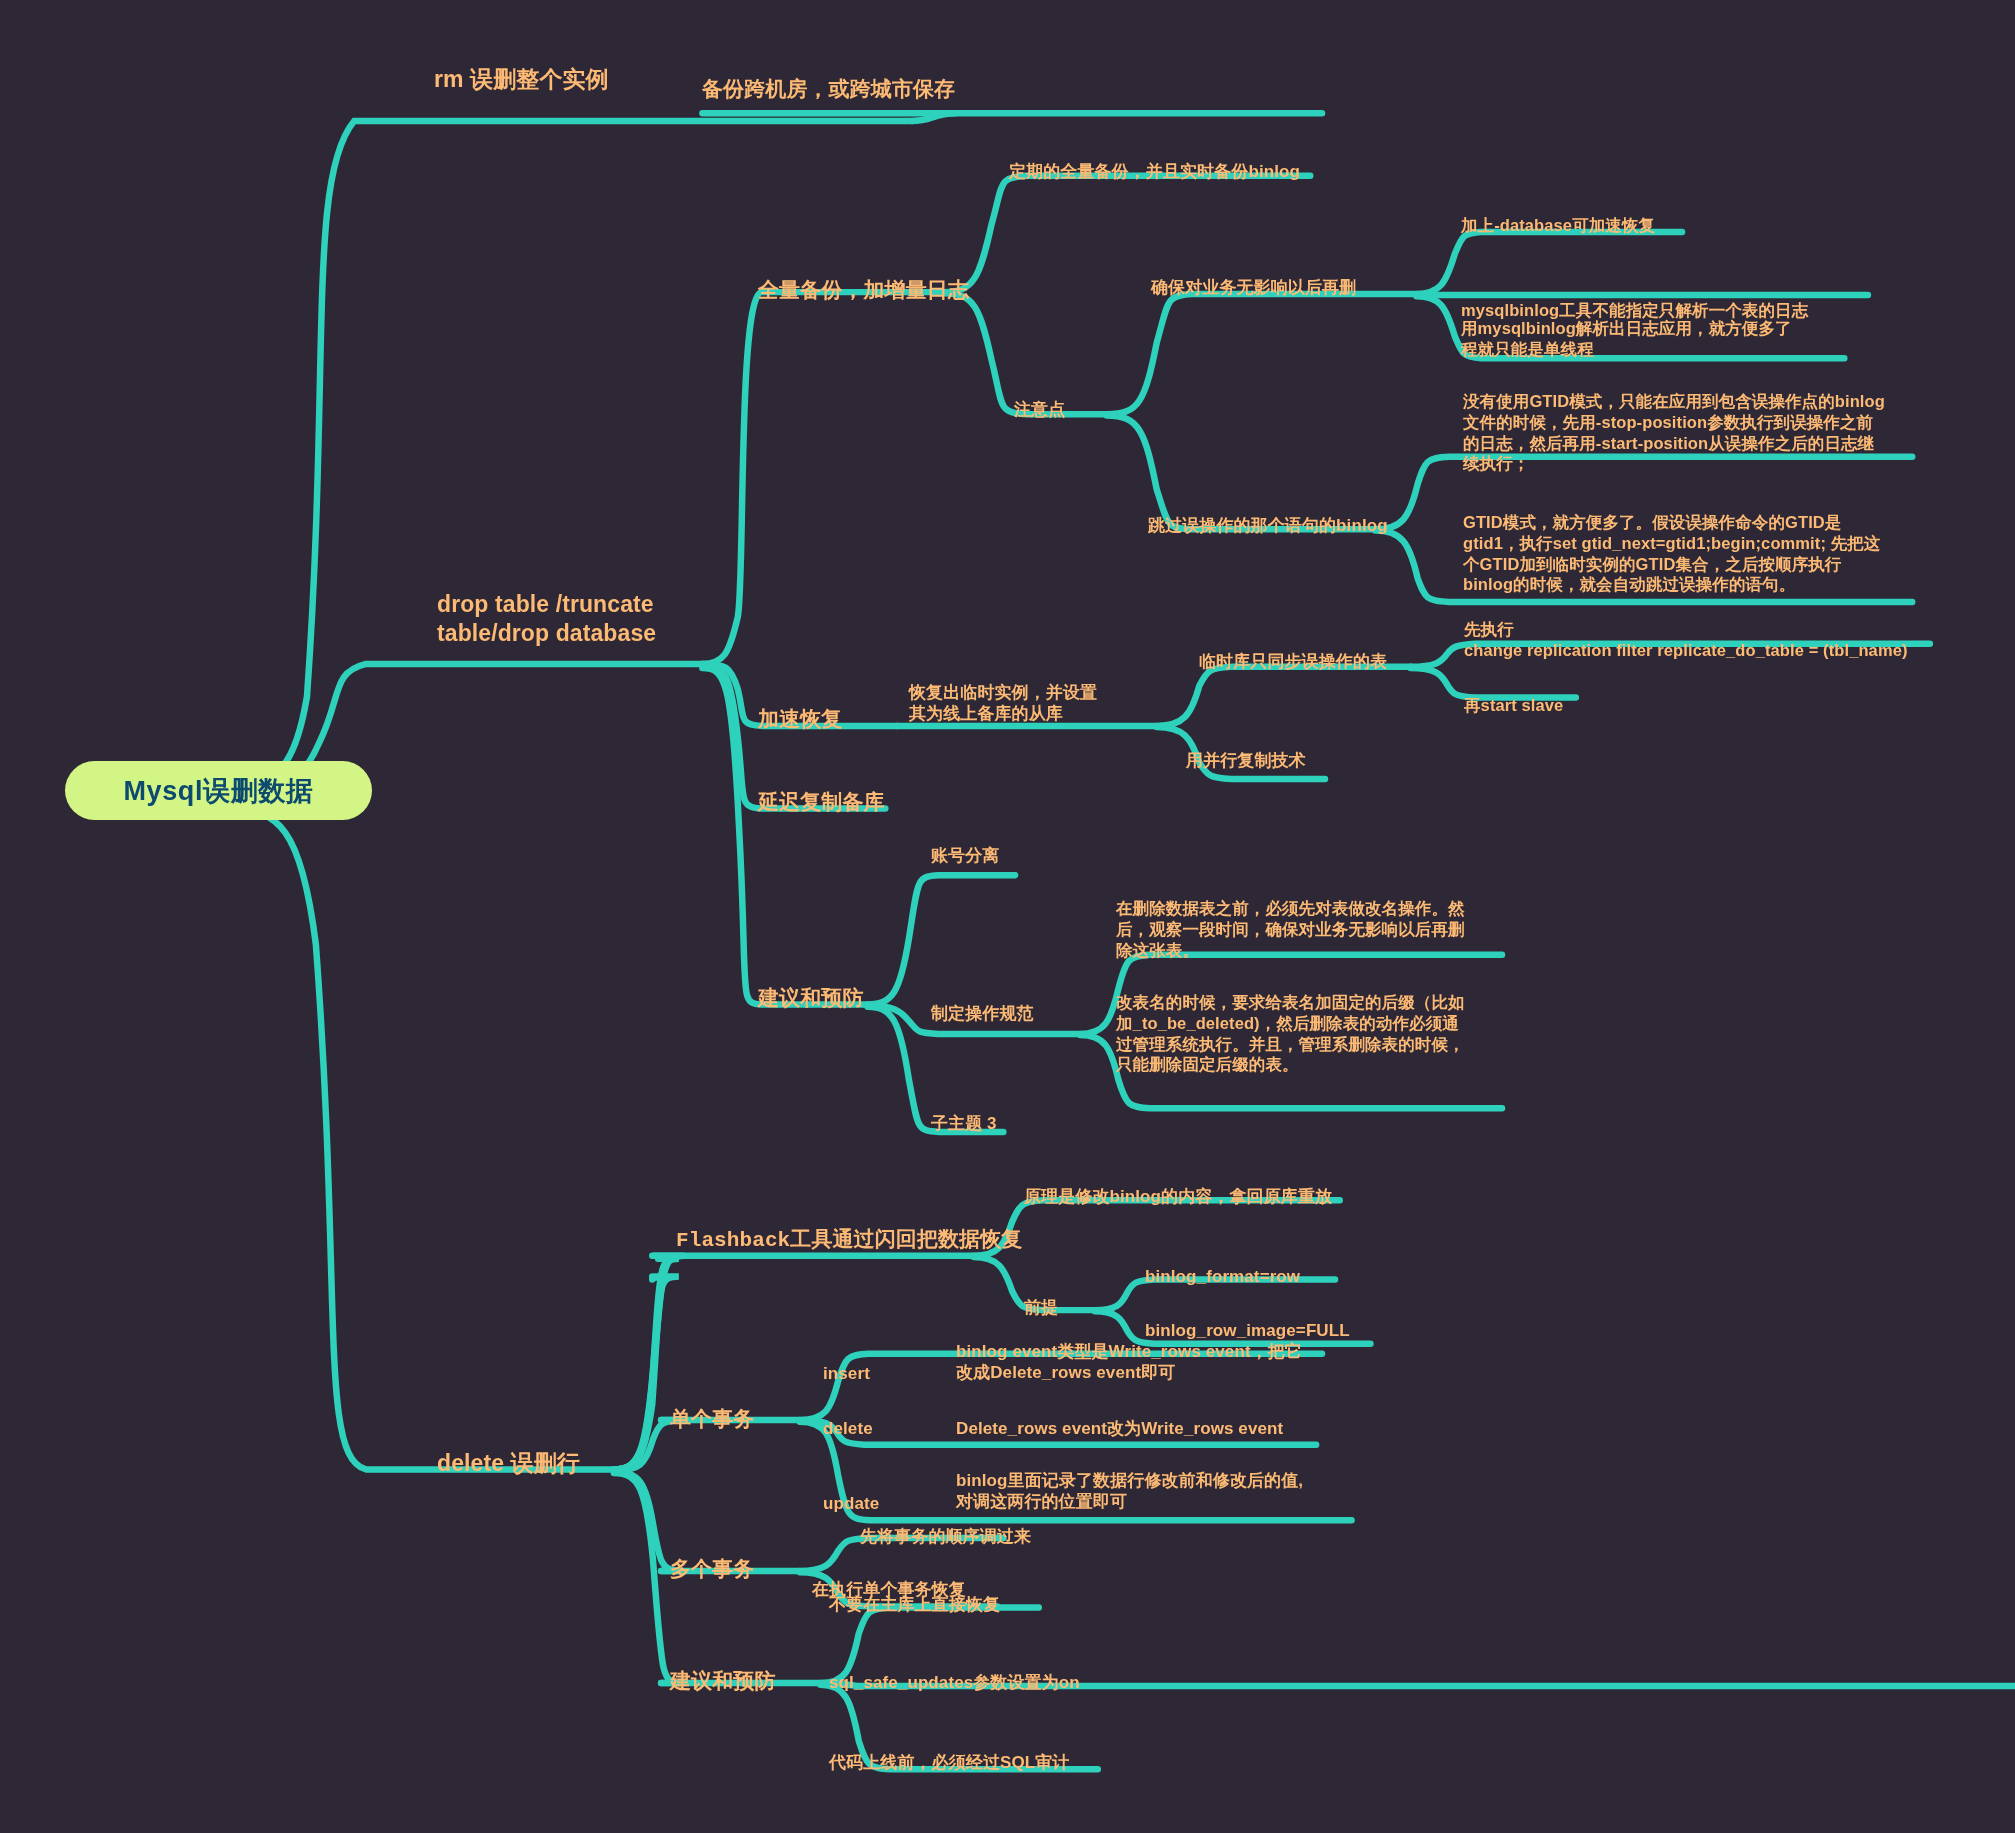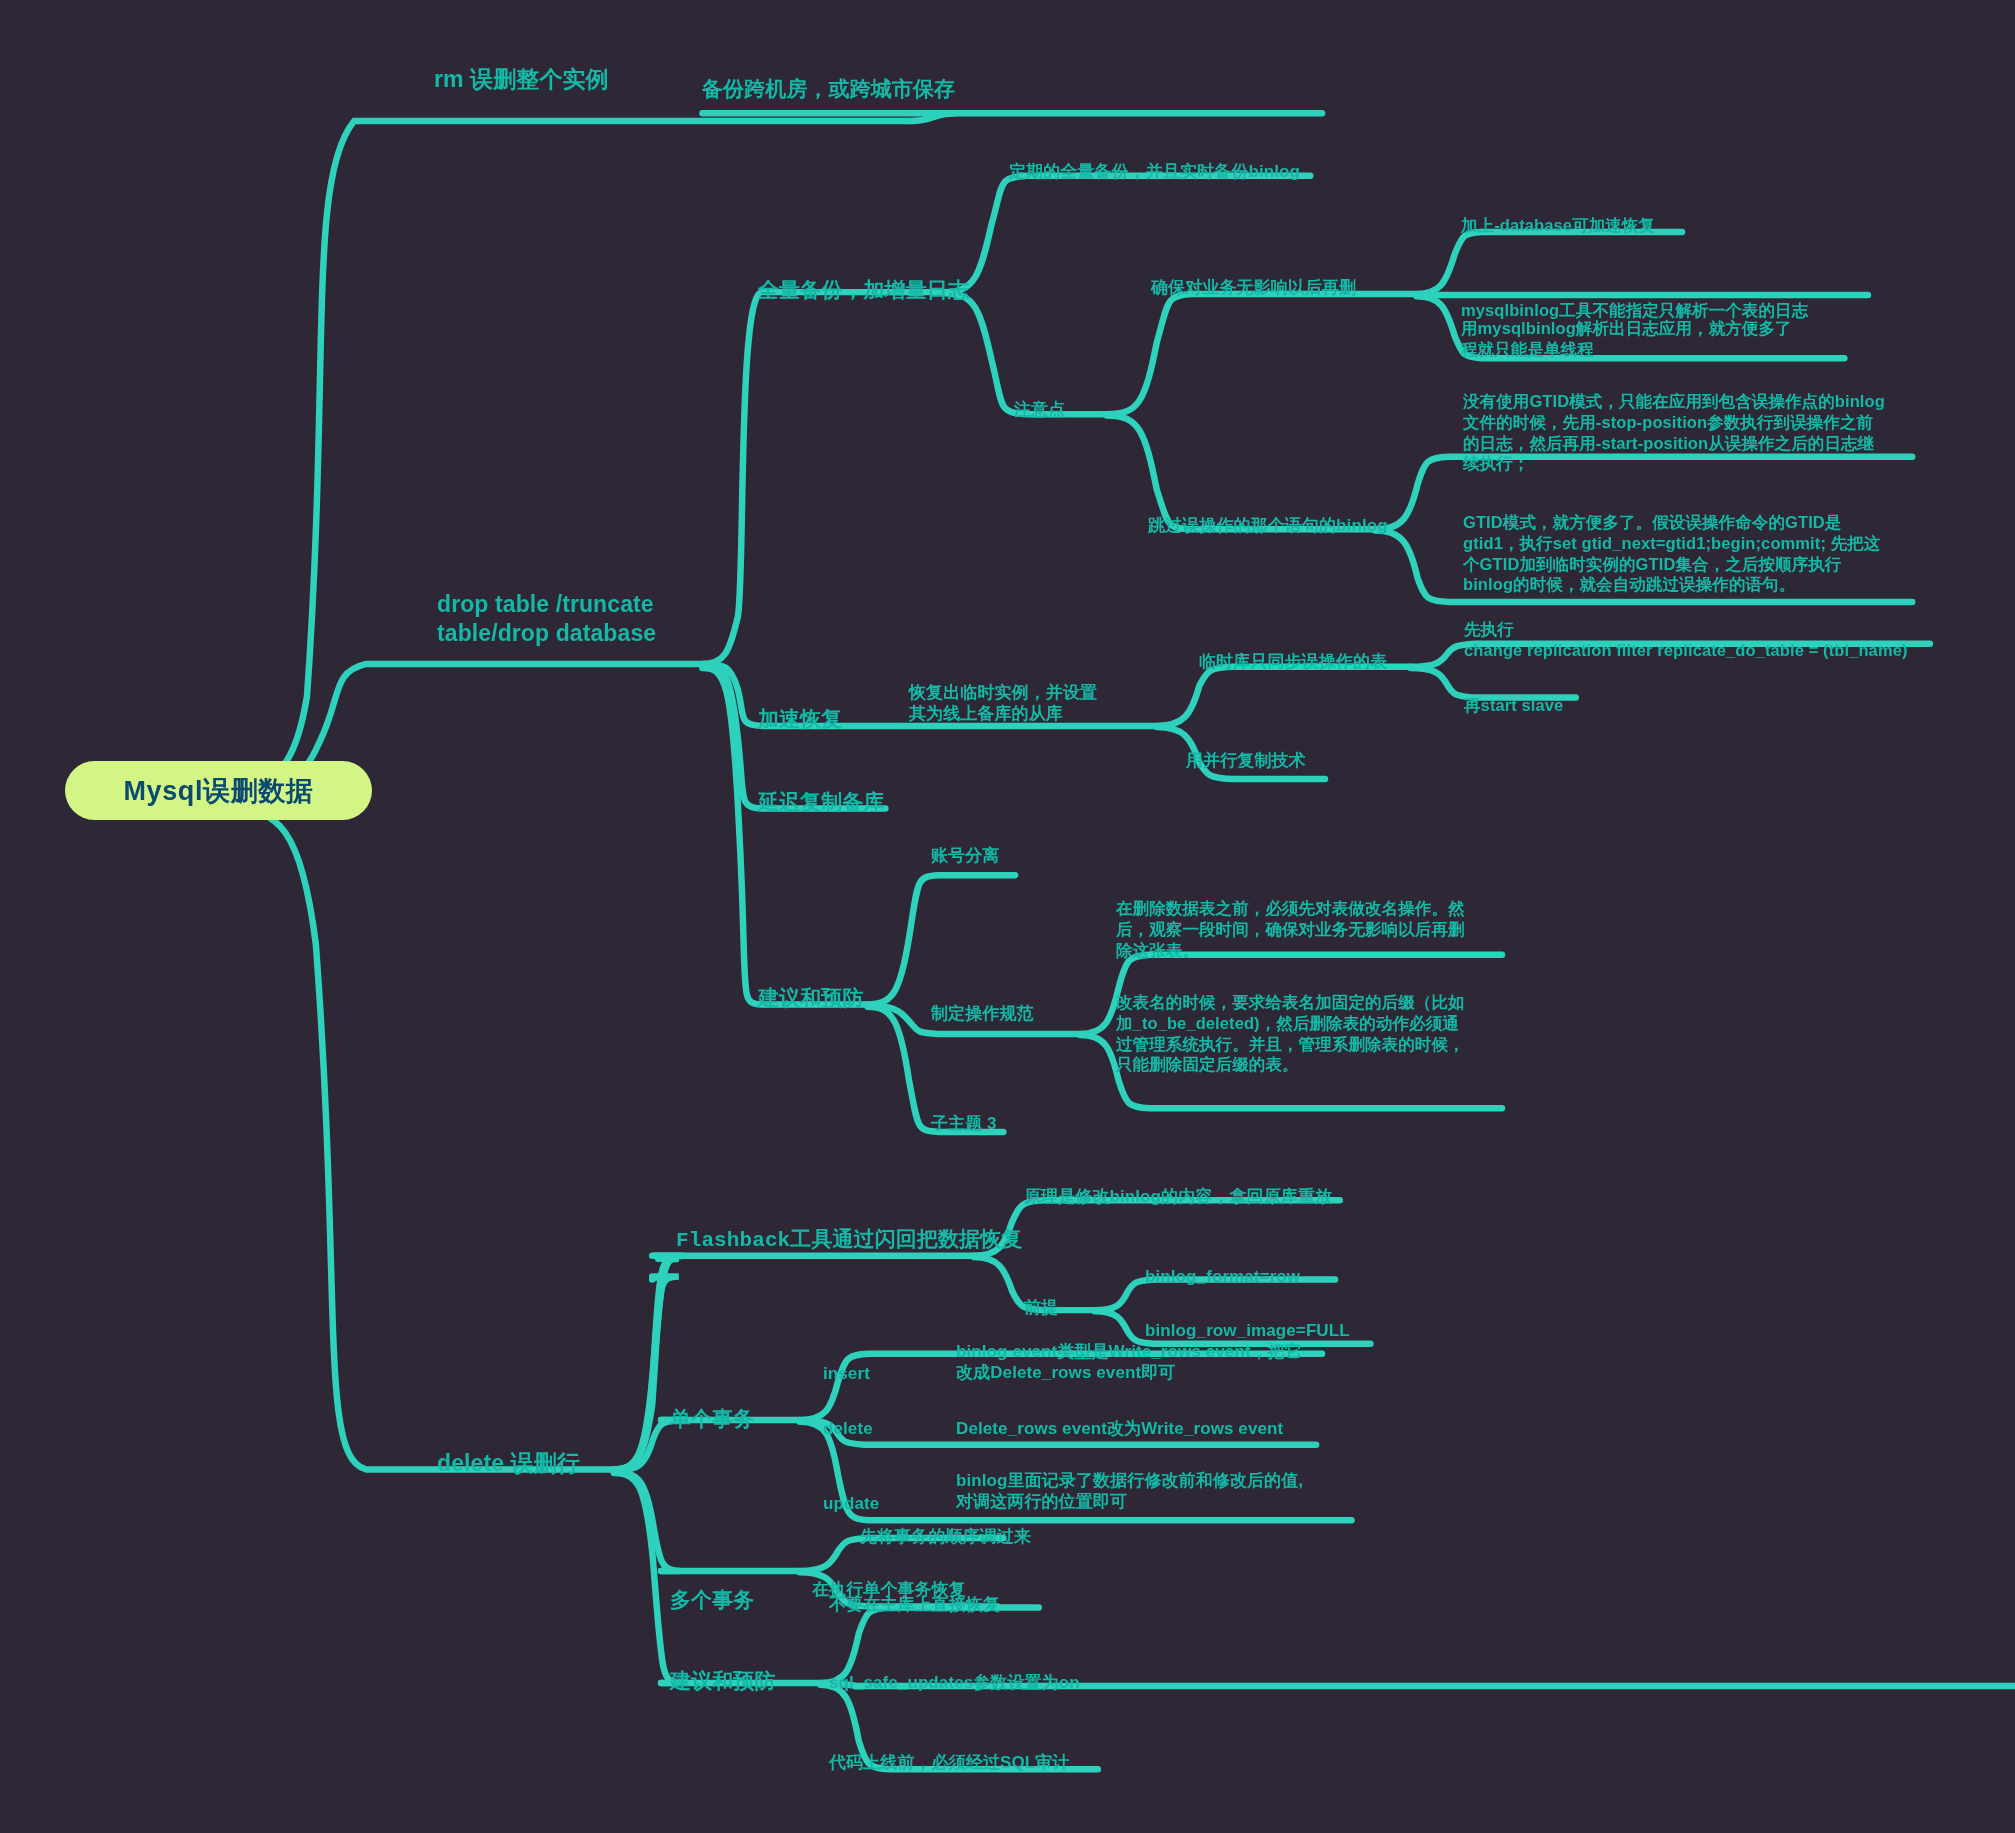--- a/index.html
+++ b/index.html
@@ -17,21 +17,21 @@
   }
   #wires {
     position: absolute;
     left: 0; top: 0;
     width: 2015px;
     height: 1833px;
     pointer-events: none;
   }
   .node {
     position: absolute;
-    color: #14b8a6;
+    color: #fdba74;
     font-weight: bold;
     line-height: 1.26;
     white-space: pre-line;
     letter-spacing: 0.1px;
   }
   .root {
     position: absolute;
     background: #d2f586;
     color: #0c4a6e;
     border-radius: 41px;
@@ -197,21 +197,21 @@
   <div class="node lvl2" style="left:670px; top:1408px;">单个事务</div>
   <div class="node lvl3" style="left:823px; top:1363px;">insert</div>
   <div class="node lvl3" style="left:956px; top:1341px;">binlog event类型是Write_rows event，把它
 改成Delete_rows event即可</div>
   <div class="node lvl3" style="left:823px; top:1418px;">delete</div>
   <div class="node lvl3" style="left:956px; top:1418px;">Delete_rows event改为Write_rows event</div>
   <div class="node lvl3" style="left:823px; top:1493px;">update</div>
   <div class="node lvl3" style="left:956px; top:1470px;">binlog里面记录了数据行修改前和修改后的值,
 对调这两行的位置即可</div>
 
-  <div class="node lvl2" style="left:670px; top:1558px;margin-top:31px;">多个事务</div>
+  <div class="node lvl2" style="left:670px; top:1558px;">多个事务</div>
   <div class="node lvl3" style="left:812px; top:1526px;margin-left:48px;">先将事务的顺序调过来</div>
   <div class="node lvl3" style="left:812px; top:1579px;">在执行单个事务恢复</div>
 
   <div class="node lvl2" style="left:670px; top:1670px;">建议和预防</div>
   <div class="node lvl3" style="left:829px; top:1594px;">不要在主库上直接恢复</div>
   <div class="node lvl3" style="left:829px; top:1672px;">sql_safe_updates参数设置为on</div>
   <div class="node lvl3" style="left:829px; top:1752px;">代码上线前，必须经过SQL审计</div>
 
 </div>
 

